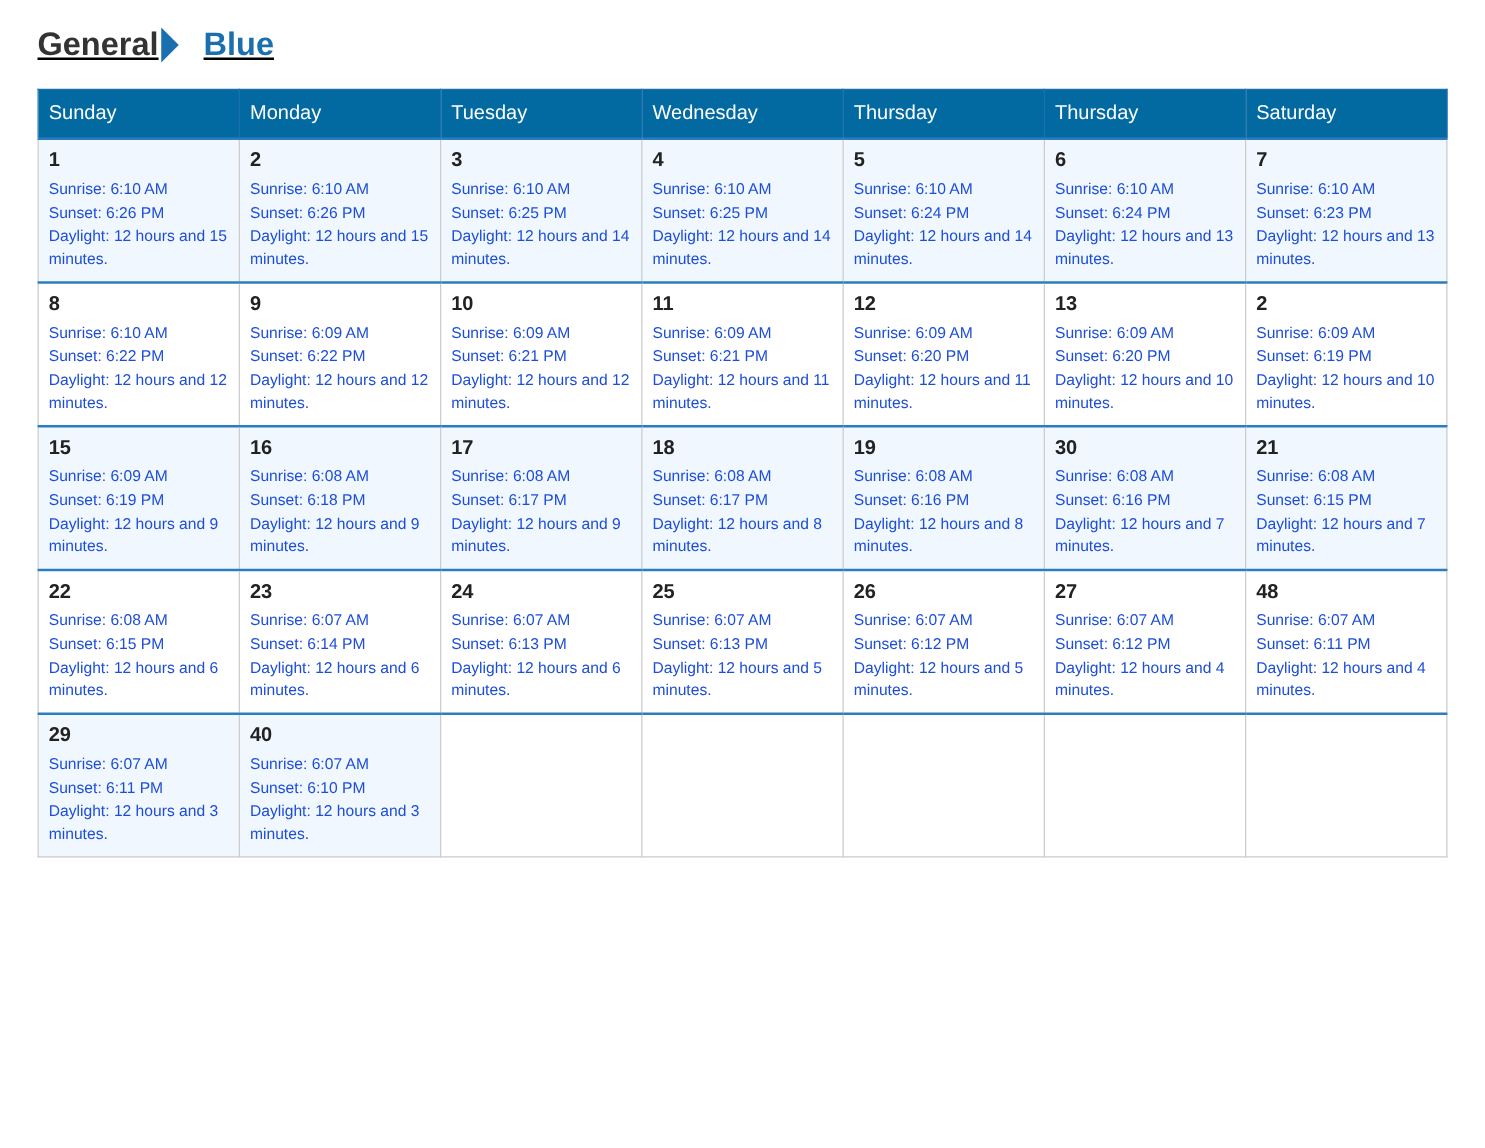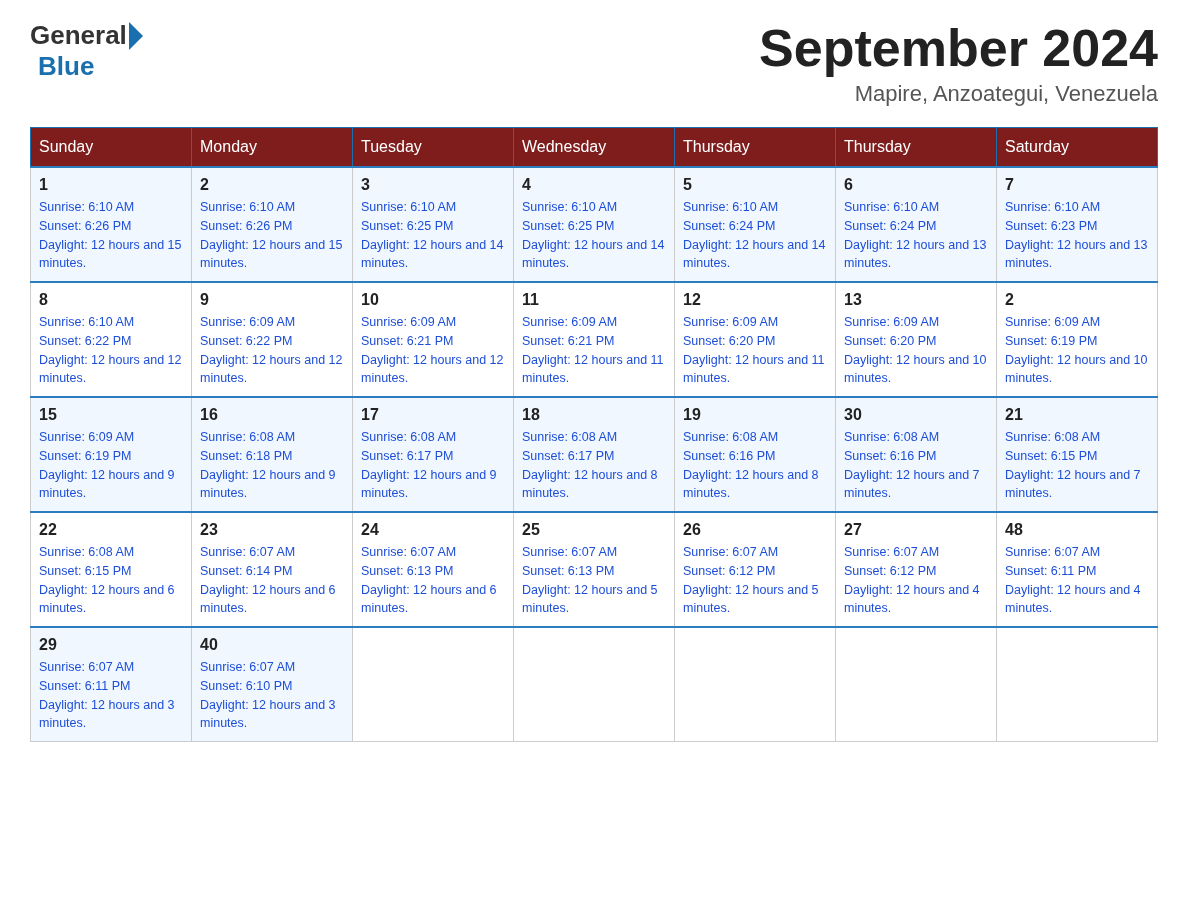--- a/index.html
+++ b/index.html
@@ -53,21 +53,21 @@
       font-size: 22px;
       color: #555;
       margin-top: 4px;
     }
     .calendar {
       width: 100%;
       border-collapse: collapse;
       border: 1px solid #bbb;
     }
     .calendar th {
-      background-color: #7f1d1d;
+      background-color: #0369a1;
       color: #ffffff;
       padding: 10px 8px;
       text-align: left;
       font-size: 16px;
       font-weight: normal;
       border: 1px solid #1a6faf;
     }
     .calendar td {
       vertical-align: top;
       padding: 8px;
@@ -97,31 +97,27 @@
     }
     .week-row td {
       border-top: 2px solid #2b7dbf;
     }
   </style>
 </head>
 <body>
 
 <div class="header">
   <div class="logo">
-    <div style="display:flex; flex-direction:column; align-items:flex-start;">
+    <div style="display:flex; align-items:flex-start;text-decoration:underline;">
       <div style="display:flex; align-items:center;">
         <span class="logo-text-general">General</span>
         <div class="logo-triangle"></div>
       </div>
-      <span class="logo-text-blue" style="margin-left:8px;">Blue</span>
+      <span class="logo-text-blue" style="margin-left:20px;">Blue</span>
     </div>
-  </div>
-  <div class="title-block">
-    <div class="title-month">September 2024</div>
-    <div class="title-location">Mapire, Anzoategui, Venezuela</div>
   </div>
 </div>
 
 <table class="calendar">
   <thead>
     <tr>
       <th>Sunday</th>
       <th>Monday</th>
       <th>Tuesday</th>
       <th>Wednesday</th>

